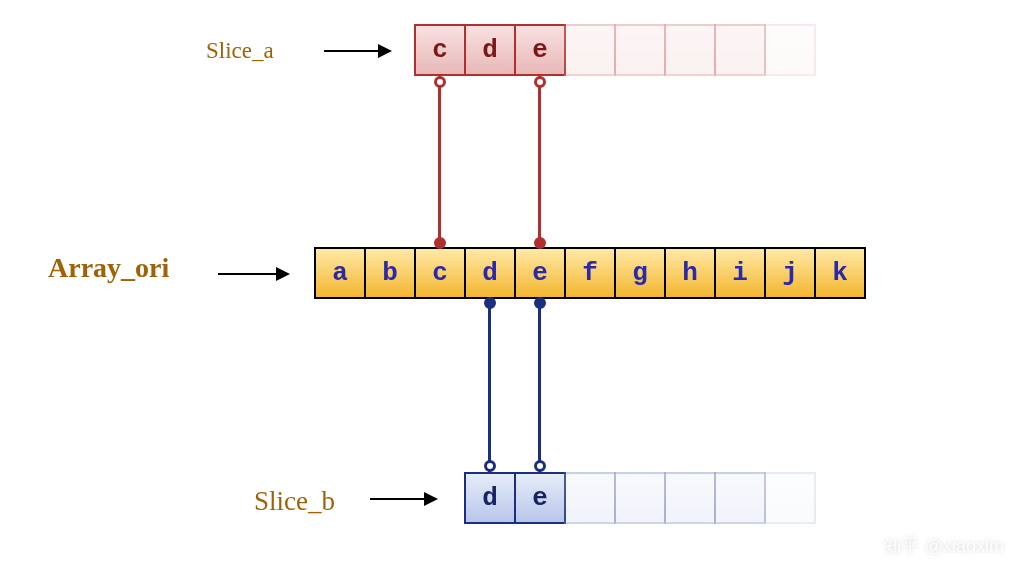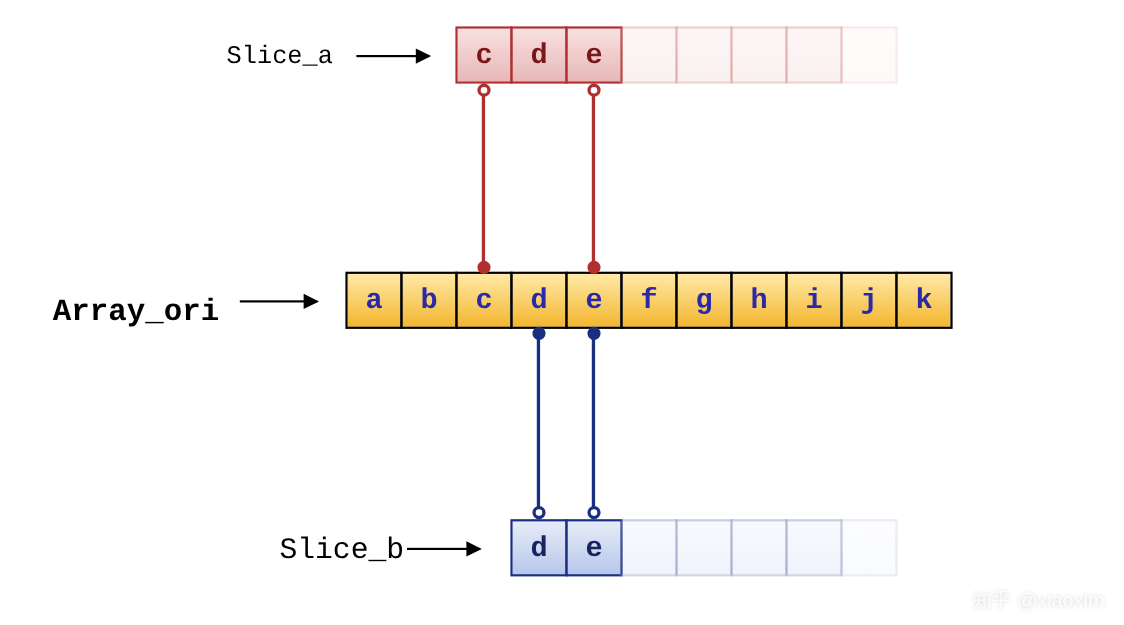--- a/index.html
+++ b/index.html
@@ -8,22 +8,22 @@
     padding: 0;
     font-family: "Courier New", monospace;
     background: #fff;
     width: 1022px;
     height: 568px;
     position: relative;
     overflow: hidden;
   }
   .label {
     position: absolute;
-    font-family: Liberation Mono, monospace;
-    color: #000000;
+    font-family: Liberation Serif, serif;
+    color: #a16207;
   }
   .arrow {
     position: absolute;
     height: 2px;
     background: #000;
   }
   .arrow::after {
     content: "";
     position: absolute;
     right: -2px;
@@ -132,21 +132,21 @@
   <div class="cell">c</div>
   <div class="cell">d</div>
   <div class="cell">e</div>
   <div class="cell ghost"></div>
   <div class="cell ghost"></div>
   <div class="cell ghost"></div>
   <div class="cell ghost"></div>
   <div class="cell ghost2"></div>
 </div>
 
-<div class="label" style="left:48px; top:269px; font-size:28px; font-weight:bold;">Array_ori</div>
+<div class="label" style="left:48px; top:252px; font-size:28px; font-weight:bold;">Array_ori</div>
 <div class="arrow" style="left:218px; top:273px; width:70px;"></div>
 
 <div class="row array-ori" style="left:314px; top:247px;">
   <div class="cell">a</div>
   <div class="cell">b</div>
   <div class="cell">c</div>
   <div class="cell">d</div>
   <div class="cell">e</div>
   <div class="cell">f</div>
   <div class="cell">g</div>

